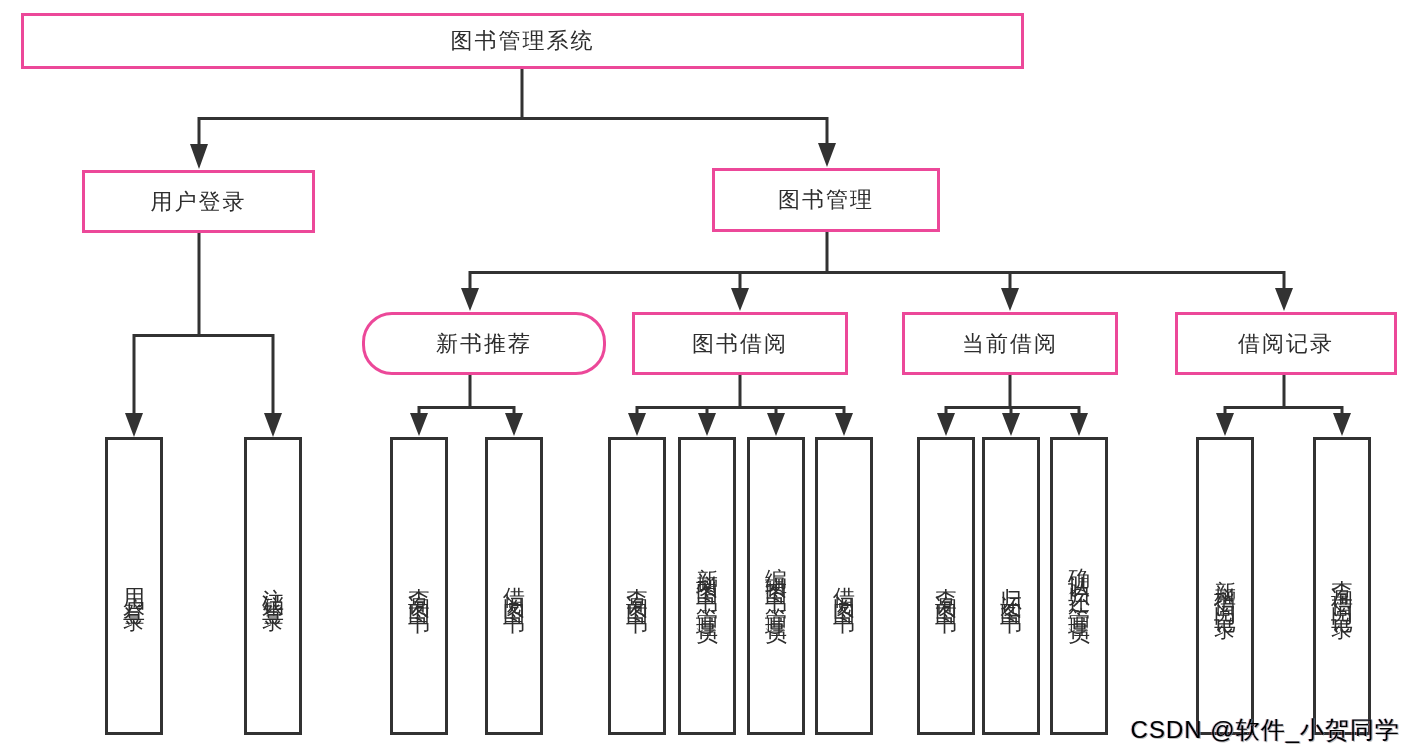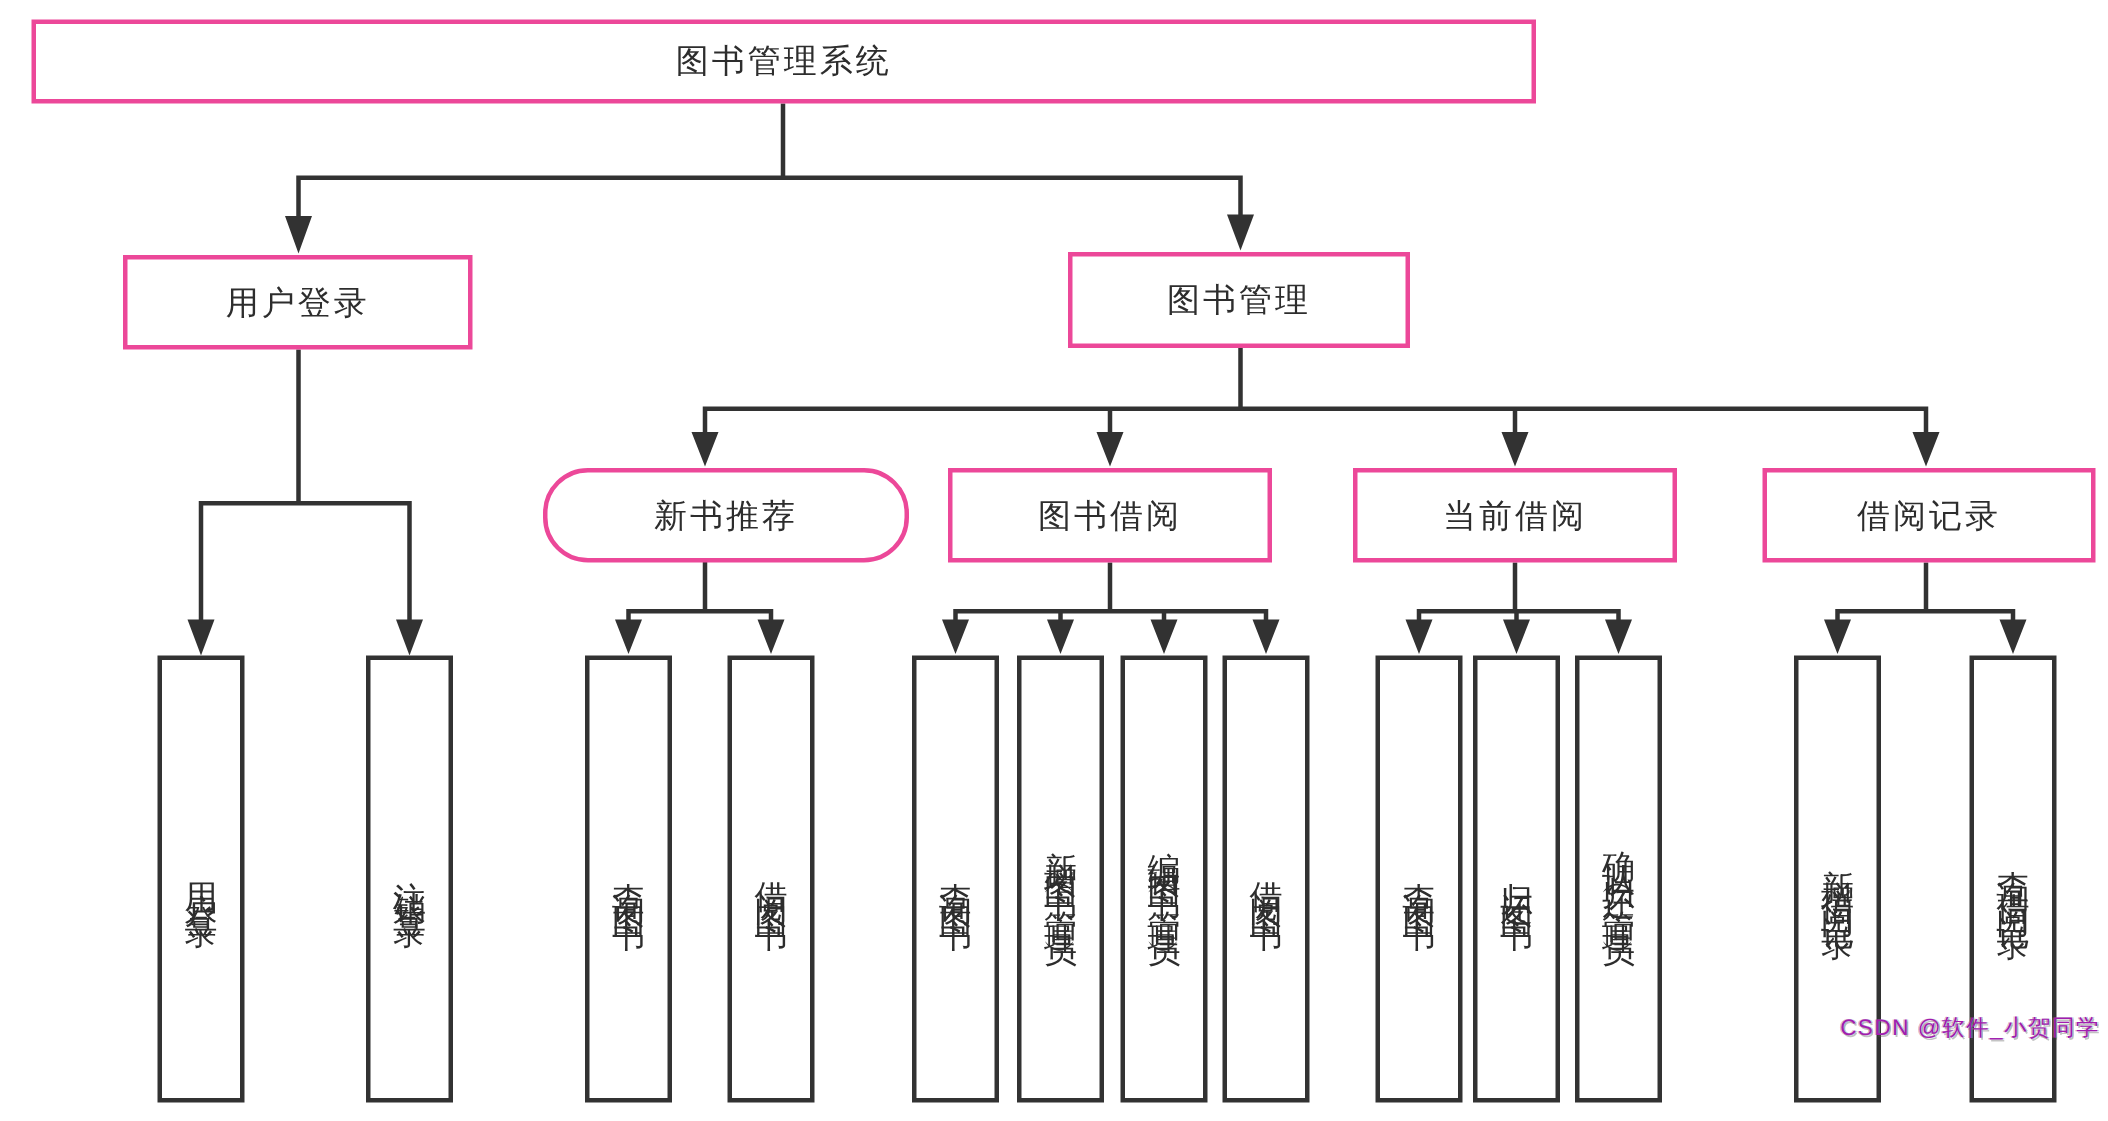--- a/index.html
+++ b/index.html
@@ -16,22 +16,22 @@
     position:absolute; box-sizing:border-box; top:437px; height:298px; width:58px;
     border:3px solid #323232; background:#ffffff;
     display:flex; align-items:center; justify-content:center;
   }
   .vbox span {
     writing-mode:vertical-rl; text-orientation:upright;
     font-size:22px; letter-spacing:8px; line-height:1; color:#2d2d2d;
   }
   svg.wires { position:absolute; left:0; top:0; pointer-events:none; }
   .watermark {
-    position:absolute; top:676px; right:5px;
-    font-size:15px; letter-spacing:1px; color:#a21caf;
+    position:absolute; top:714px; right:5px;
+    font-size:24px; letter-spacing:1px; color:#000000;
     text-shadow:1px 0 0 rgba(120,170,220,0.55), -1px 0 0 rgba(215,110,110,0.45), 1px 1px 0 rgba(80,80,80,0.35);
     white-space:nowrap;
   }
 </style>
 </head>
 <body>
 
 <div class="stage">
 
   <svg class="wires" width="1405" height="747" viewBox="0 0 1405 747">

